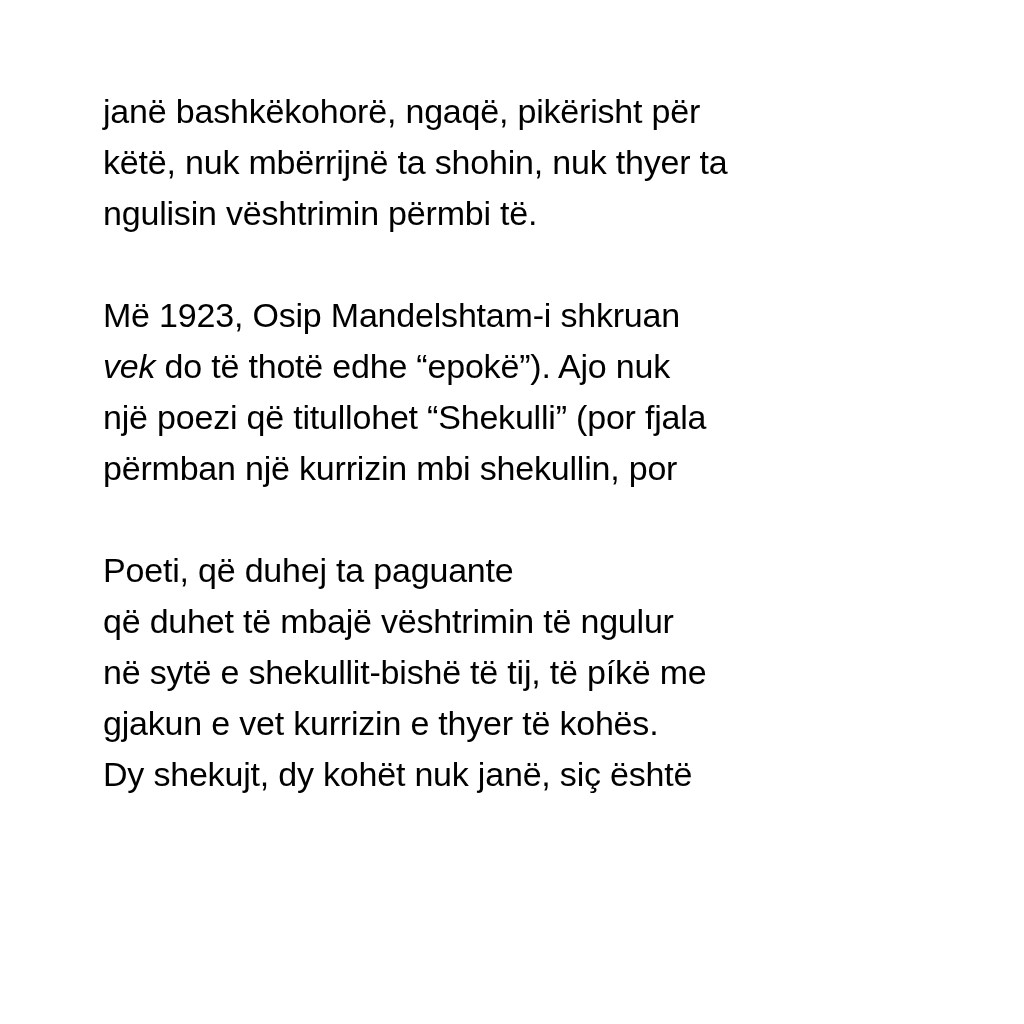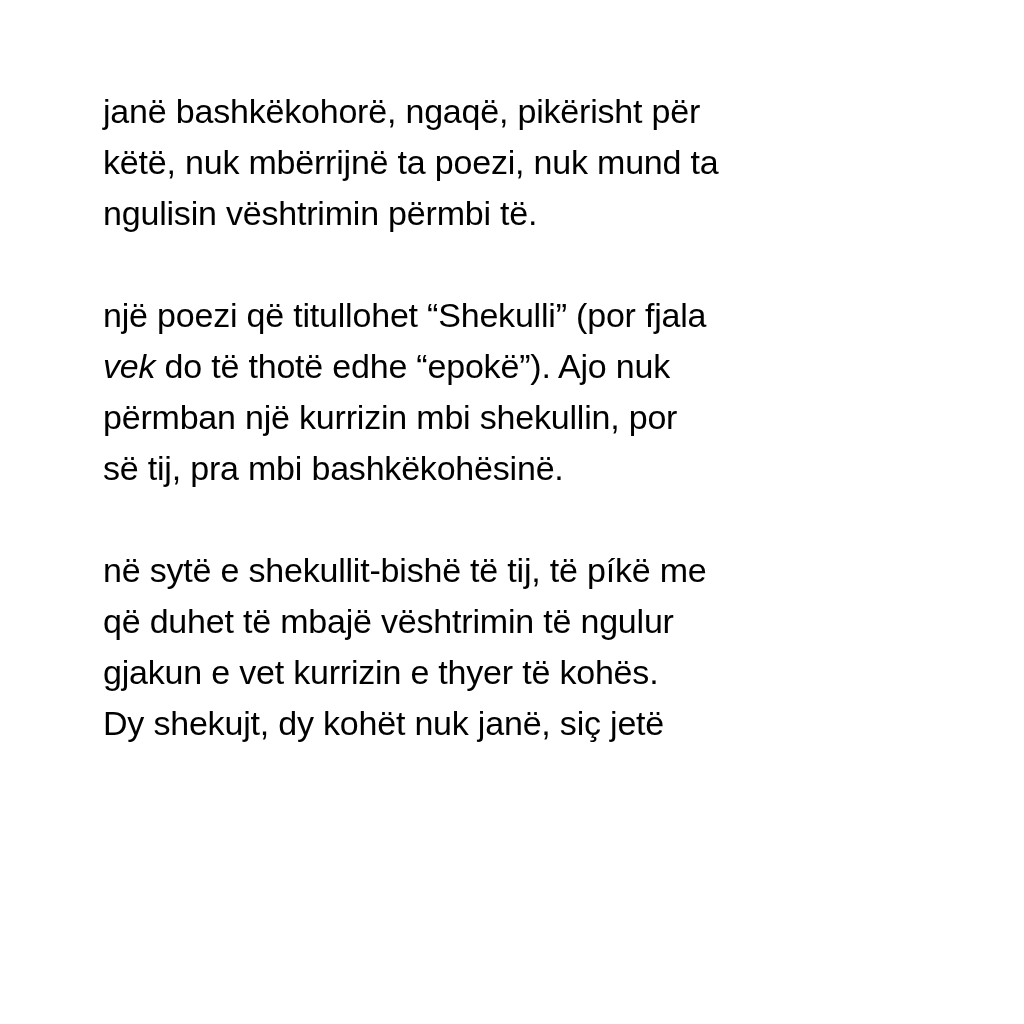--- a/index.html
+++ b/index.html
@@ -39,31 +39,32 @@
     font-style: italic;
   }
 </style>
 </head>
 <body>
 
 <div class="page">
 
   <p class="para">
     <span class="line">janë bashkëkohorë, ngaqë, pikërisht për</span>
-    <span class="line">këtë, nuk mbërrijnë ta poezi, nuk mund ta</span>
+    <span class="line">këtë, nuk mbërrijnë ta shohin, nuk thyer ta</span>
     <span class="line">ngulisin vështrimin përmbi të.</span>
   </p>
 
   <p class="para">
+    <span class="line">Më 1923, Osip Mandelshtam-i shkruan</span>
+    <span class="line"><em class="it">vek</em><span> do të thotë edhe “epokë”). Ajo nuk</span></span>
     <span class="line">një poezi që titullohet “Shekulli” (por fjala</span>
-    <span class="line"><em class="it">vek</em><span> do të thotë edhe “epokë”). Ajo nuk</span></span>
     <span class="line">përmban një kurrizin mbi shekullin, por</span>
-    <span class="line">së tij, pra mbi bashkëkohësinë.</span>
   </p>
 
   <p class="para">
+    <span class="line">Poeti, që duhej ta paguante</span>
+    <span class="line">që duhet të mbajë vështrimin të ngulur</span>
     <span class="line">në sytë e shekullit-bishë të tij, të píkë me</span>
-    <span class="line">që duhet të mbajë vështrimin të ngulur</span>
     <span class="line">gjakun e vet kurrizin e thyer të kohës.</span>
-    <span class="line">Dy shekujt, dy kohët nuk janë, siç jetë</span>
+    <span class="line">Dy shekujt, dy kohët nuk janë, siç është</span>
   </p>
 
 </div>
 
 </body></html>

